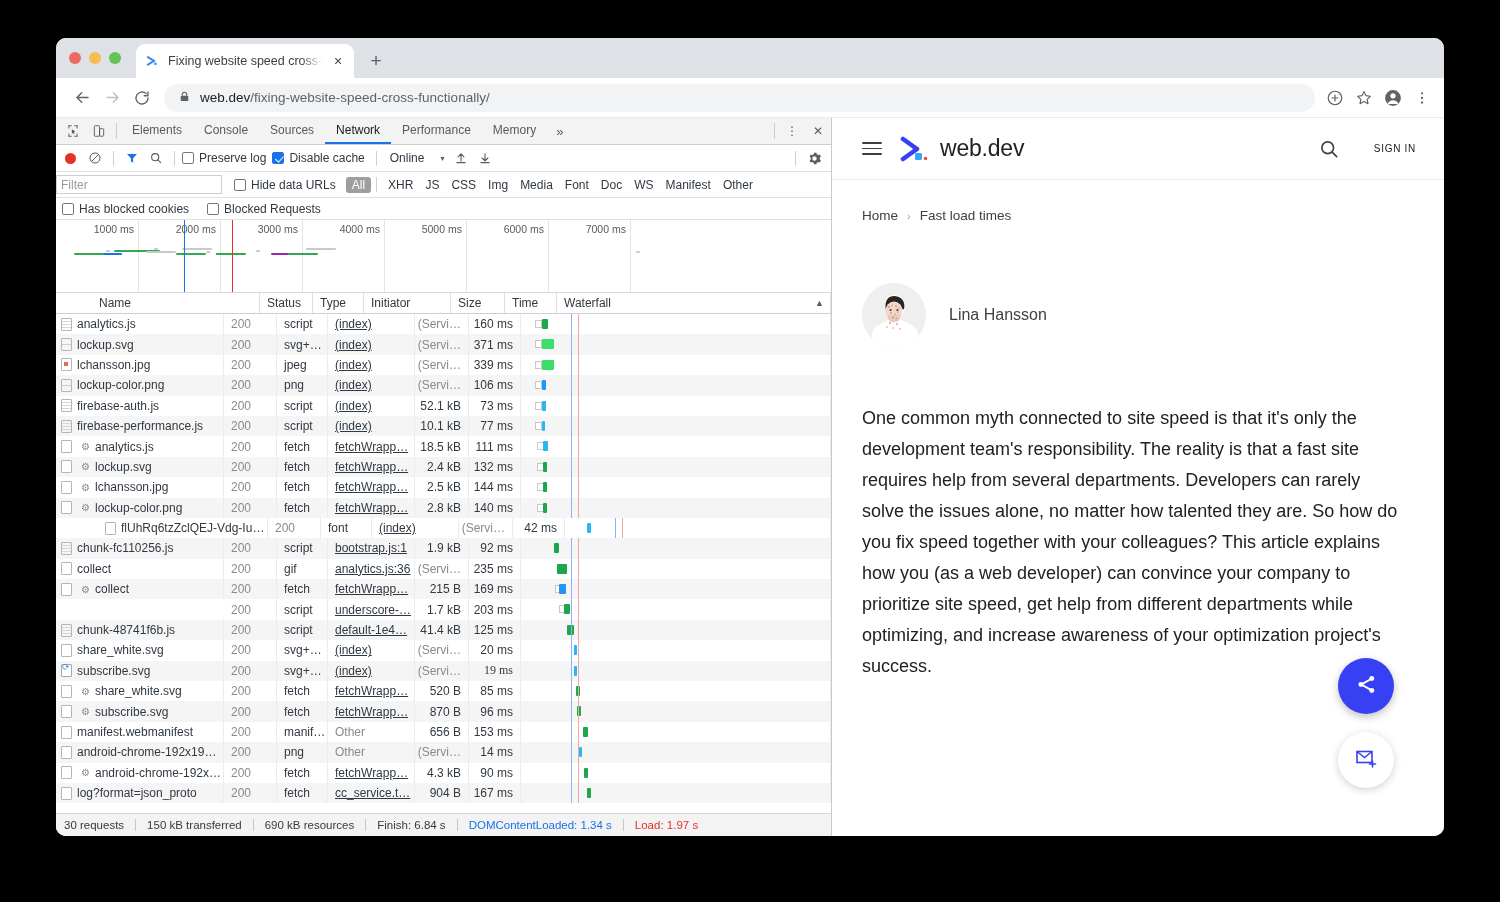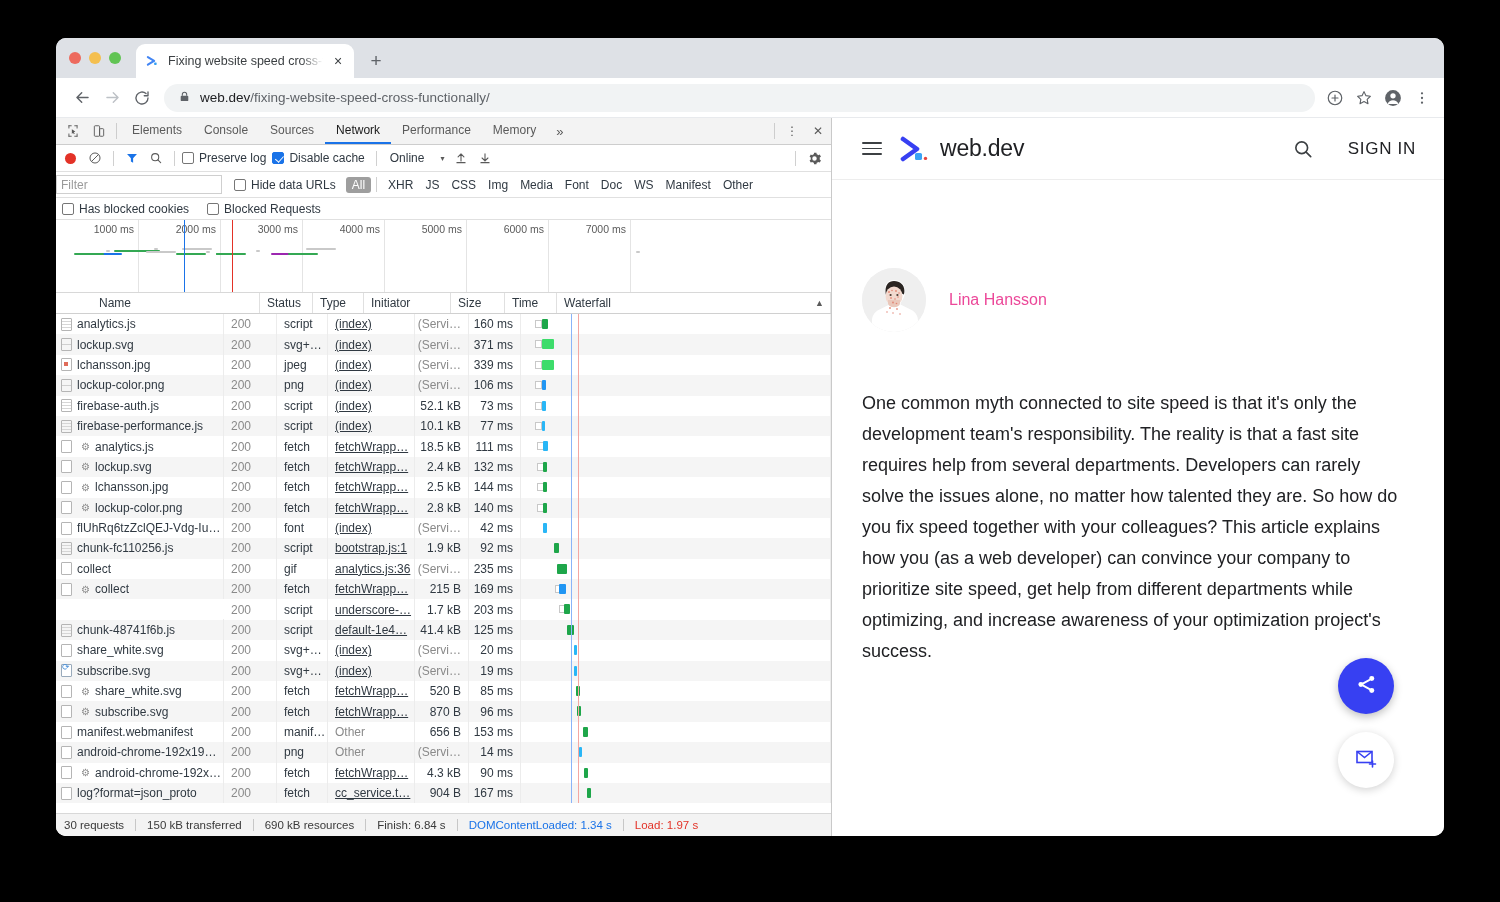--- a/index.html
+++ b/index.html
@@ -375,21 +375,21 @@
     border-bottom: 1px solid #ededed;
     gap: 18px;
   }
   .hamburger { width: 20px; display: flex; flex-direction: column; gap: 4px; }
   .hamburger span { height: 1.6px; background: #3c4043; border-radius: 1px; }
   .wd-logo { display: flex; align-items: center; gap: 10px; }
   .wd-mark { width: 30px; height: 26px; }
   .wd-name { font-size: 23px; color: #202124; letter-spacing: -.2px; }
   .wd-spacer { flex: 1; }
   .wd-search { width: 22px; height: 22px; color: #3c4043; }
-  .wd-signin { font-size: 17px; letter-spacing: .7px; color: #202124; margin-left: 16px; }
+  .wd-signin { font-size: 10px; letter-spacing: .7px; color: #202124; margin-left: 16px; }
 
   .wd-body { padding: 28px 40px 0 30px; }
   .breadcrumb { font-size: 13.5px; color: #5f6368; display: flex; align-items: center; gap: 9px; }
   .breadcrumb .crumb { color: #3c4043; }
   .breadcrumb .chev { color: #9aa0a6; font-size: 11px; }
 
   .art-title {
     font-size: 37px;
     font-weight: 400;
     color: #202124;
@@ -409,21 +409,21 @@
     display: flex; align-items: center; gap: 23px;
     margin-top: 60px;
   }
   .avatar {
     width: 64px; height: 64px; border-radius: 50%;
     background: #efeff0;
     overflow: hidden;
     position: relative;
     flex: 0 0 64px;
   }
-  .author-name { font-size: 16px; color: #ec4899; }
+  .author-name { font-size: 16px; color: #404040; }
   .art-body {
     font-size: 18px;
     color: #202124;
     line-height: 1.72;
     margin-top: 56px;
     max-width: 660px;
   }
 
   .fab {
     position: absolute;
@@ -950,21 +950,21 @@
                 <span>140 ms</span>
               </div>
               <div class="cell wf-cell">
                 <div class="wf-hollow" style="left: 16px;"></div>
                 <div class="wf-bar" style="left: 22px; width: 4px; background: rgb(30, 166, 74);"></div>
                 <div class="wf-line" style="left: 50px; background: rgb(138, 180, 248);"></div>
                 <div class="wf-line" style="left: 57px; background: rgb(244, 167, 162);"></div>
               </div>
             </div>
             <div class="row">
-              <div class="cell name" style="width: 168px;">
+              <div class="cell name" style="width: 168px; margin-left: 44px;">
                 <span class="doc-ico"></span>
                 <span class="nm-txt">flUhRq6tzZclQEJ-Vdg-Iui…</span>
               </div>
               <div class="cell" style="width: 53px;">
                 <span class="muted">200</span>
               </div>
               <div class="cell" style="width: 51px;">
                 <span>font</span>
               </div>
               <div class="cell" style="width: 87px;">
@@ -1151,21 +1151,21 @@
               </div>
               <div class="cell" style="width: 51px;">
                 <span>svg+…</span>
               </div>
               <div class="cell" style="width: 87px;">
                 <a>(index)</a>
               </div>
               <div class="cell right" style="width: 54px;">
                 <span class="muted">(Servi…</span>
               </div>
-              <div class="cell right" style="width: 52px;">
+              <div class="cell right" style="width: 52px; font-family: Liberation Serif, serif;">
                 <span>19 ms</span>
               </div>
               <div class="cell wf-cell">
                 <div class="wf-bar" style="left: 53px; width: 3px; background: rgb(41, 182, 246);"></div>
                 <div class="wf-line" style="left: 50px; background: rgb(138, 180, 248);"></div>
                 <div class="wf-line" style="left: 57px; background: rgb(244, 167, 162);"></div>
               </div>
             </div>
             <div class="row">
               <div class="cell name" style="width: 168px;">
@@ -1364,20 +1364,25 @@
           <span class="wd-search">
             <svg viewBox="0 0 24 24" width="22" height="22">
                 <circle cx="10.6" cy="10.6" r="6.4" fill="none" stroke="#3c4043" stroke-width="1.8"></circle>
                 <path d="M15.4 15.4L20.4 20.4" stroke="#3c4043" stroke-width="1.8" stroke-linecap="round"></path>
               </svg>
           </span>
           <span class="wd-signin">SIGN IN</span>
         </div>
 
         <div class="wd-body">
+          <div class="breadcrumb">
+            <span class="crumb">Home</span>
+            <span class="chev">›</span>
+            <span class="crumb">Fast load times</span>
+          </div>
 
 
           <div class="author">
             <div class="avatar">
               <svg viewBox="0 0 64 64" width="64" height="64">
                 <circle cx="32" cy="32" r="32" fill="#efefef"></circle>
                 <path d="M32 12c7 0 11 4.5 11 11.5 0 3.5-1 6.5-2.5 8.5-1 1.5-2 2.5-2 4.5l11 5.5c4 2 6.5 6.2 6.5 10.5v11.5H10V52.5C10 48.2 12.5 44 16.5 42l11-5.5c0-2-1-3-2-4.5-1.5-2-2.5-5-2.5-8.5C23 16.5 25 12 32 12z" fill="#fff"></path>
                 <path d="M32 13c6 0 10.4 3.8 10.4 10 0 1.2-.2 2.4-.5 3.5-1.6-.6-3-2-3.6-3.8-2.6 2.6-7 4-12.6 4.2-.6 0-1.2 0-1.8-.1-.3-1.2-.4-2.4-.4-3.6C23.5 17 26.5 13 32 13z" fill="#2b2522"></path>
                 <ellipse cx="32" cy="28" rx="8.5" ry="9.5" fill="#f2d9cf"></ellipse>
                 <path d="M26 35c0 2.5 2.6 4.2 6 4.2s6-1.7 6-4.2v-3h-12z" fill="#eac8bb"></path>

